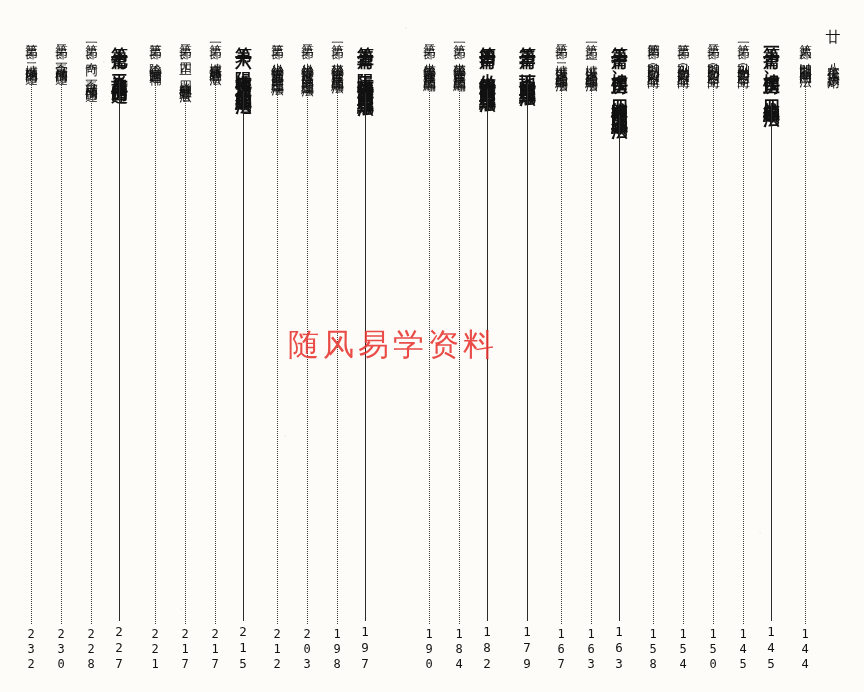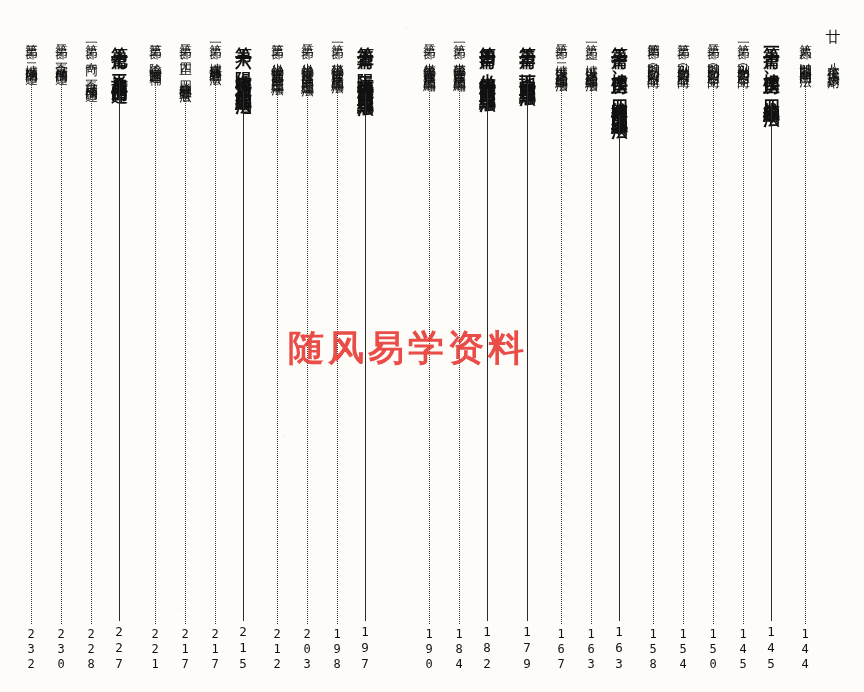--- a/index.html
+++ b/index.html
@@ -76,25 +76,25 @@
     color:#111;
     font-family:"DejaVu Sans Mono","Liberation Mono",monospace;
     padding-bottom:2px;
   }
   .part .pageno{font-size:12.5px;}
 
   
   #watermark{
     position:absolute;
     left:288px;top:324px;
-    font-size:36px;
+    font-size:31px;
     letter-spacing:4px;
     color:#e8342f;
     opacity:.88;
-    font-weight:700;
+    font-weight:400;
     font-family:"DejaVu Sans","Liberation Sans",sans-serif;
     pointer-events:none;
     white-space:nowrap;
   }
 </style>
 </head>
 <body>
 
 <div class="paper-speckle"></div>
 

